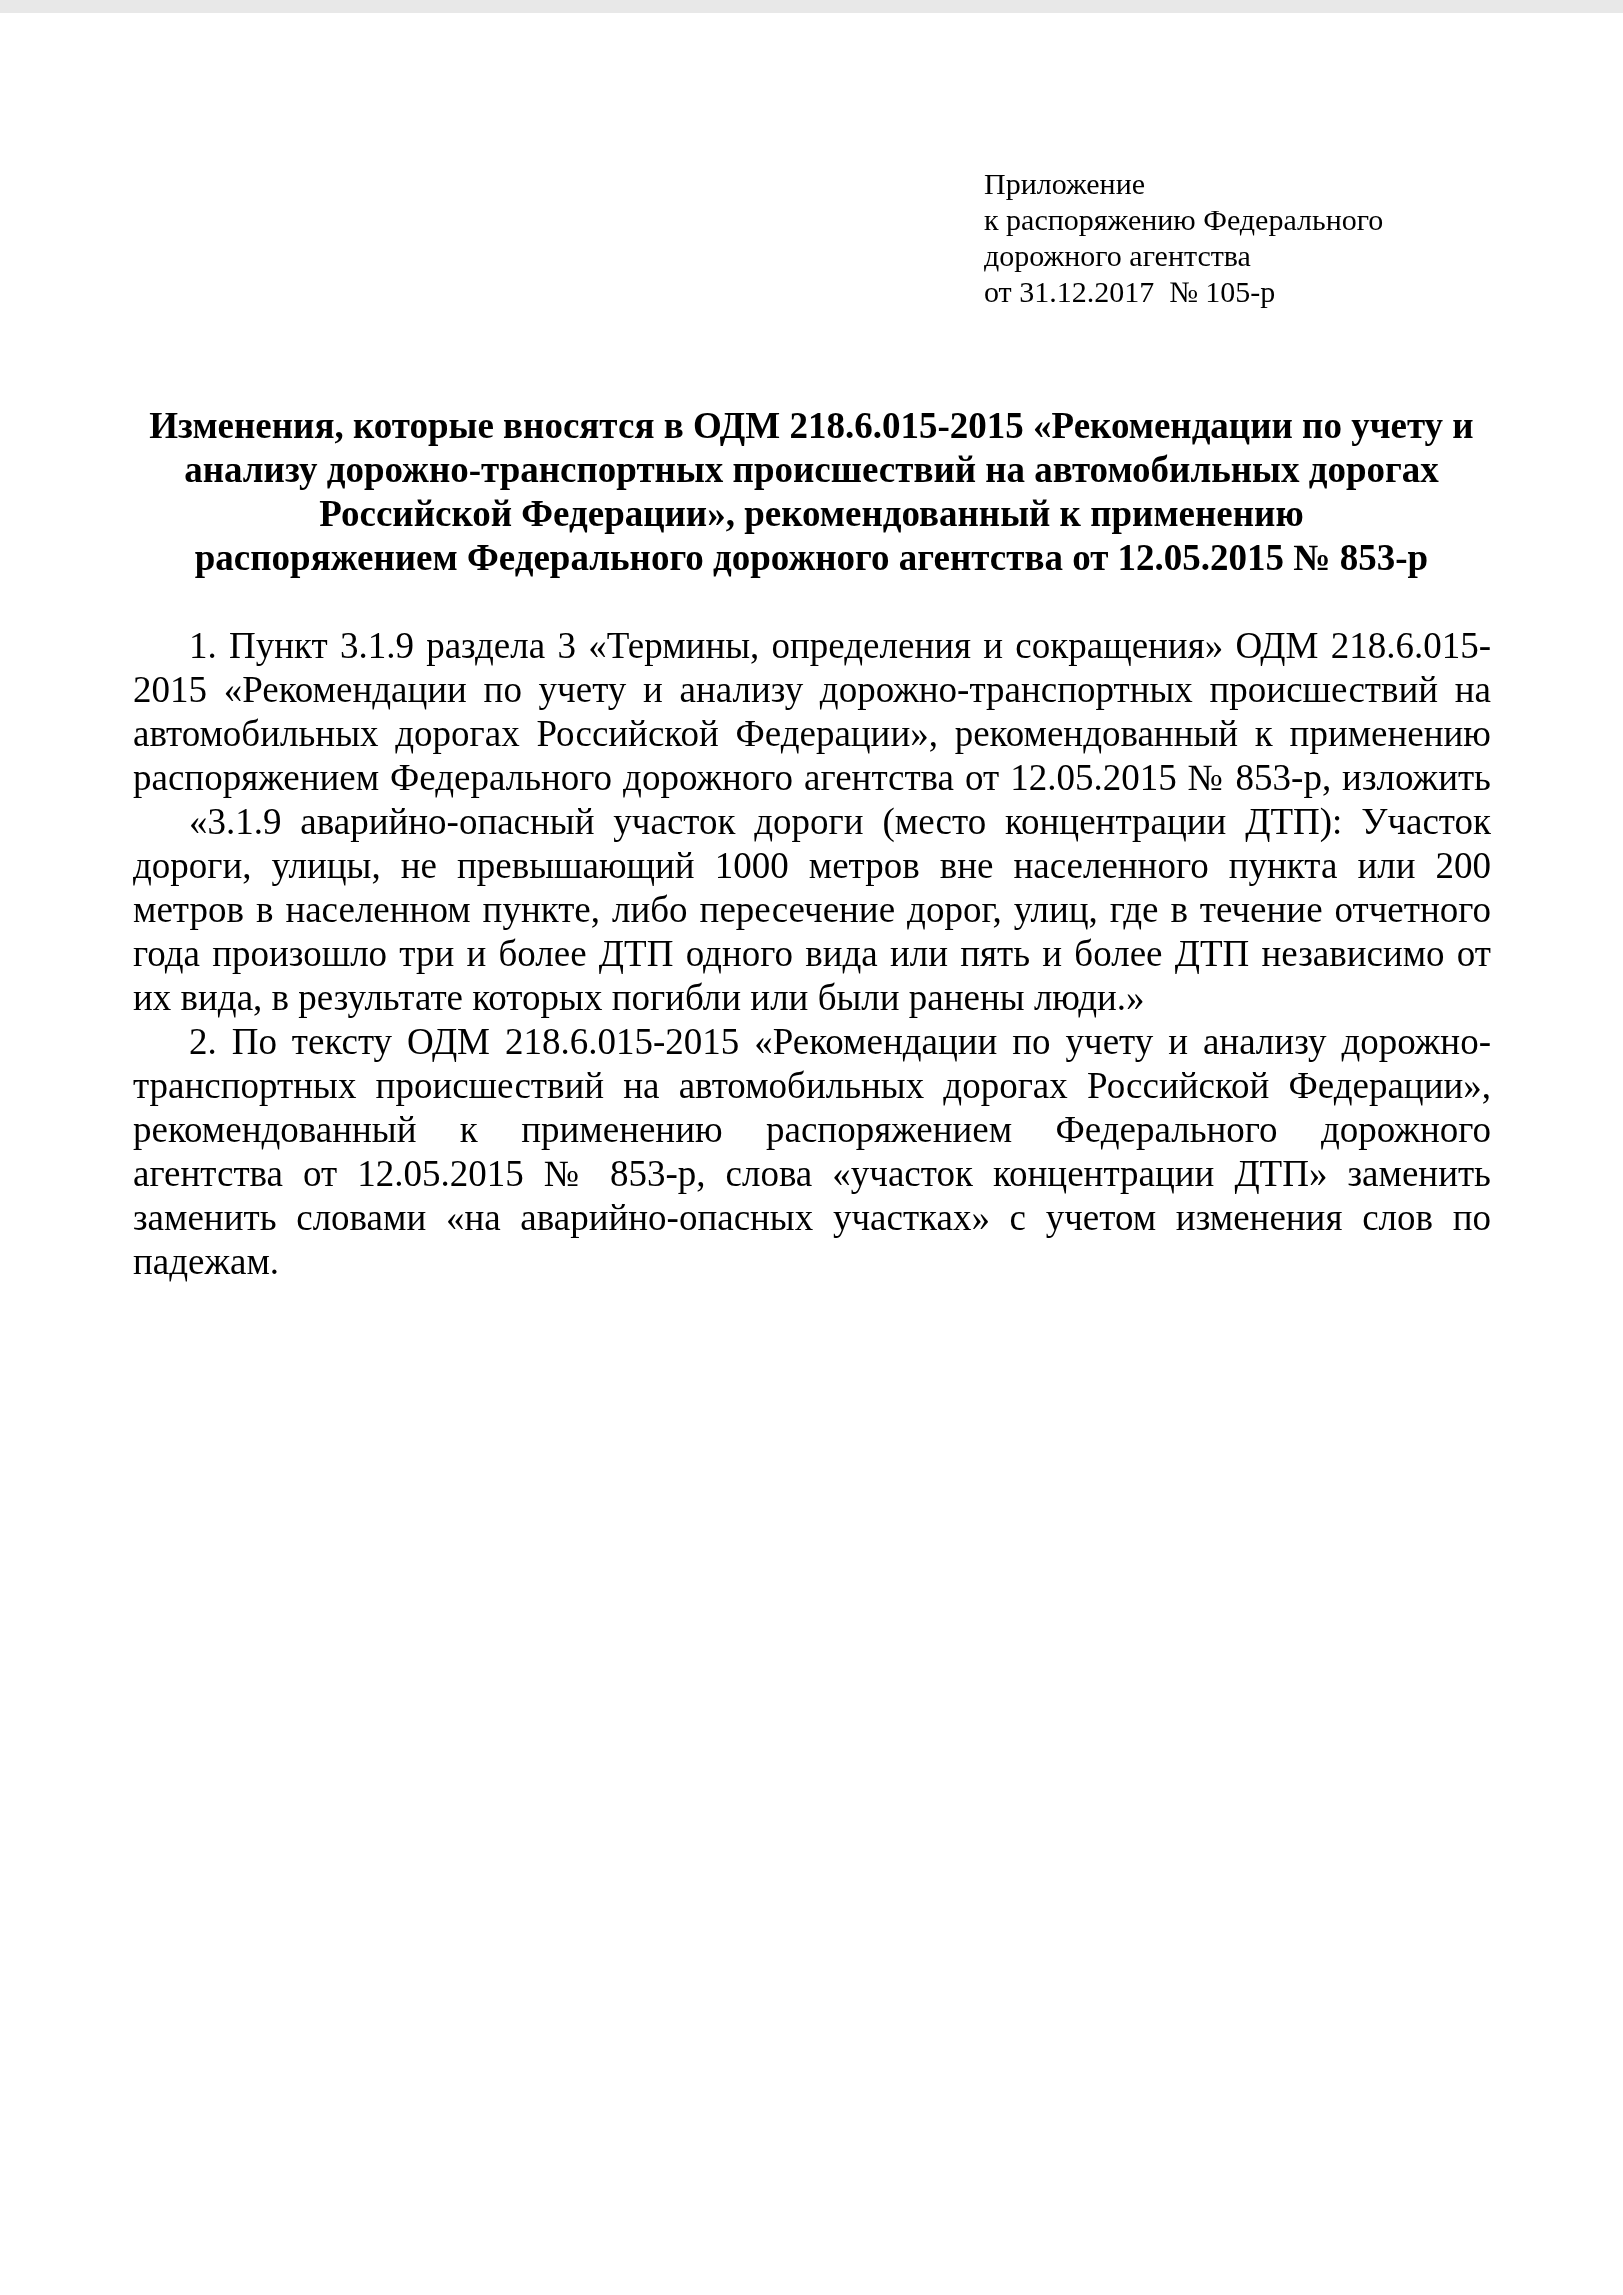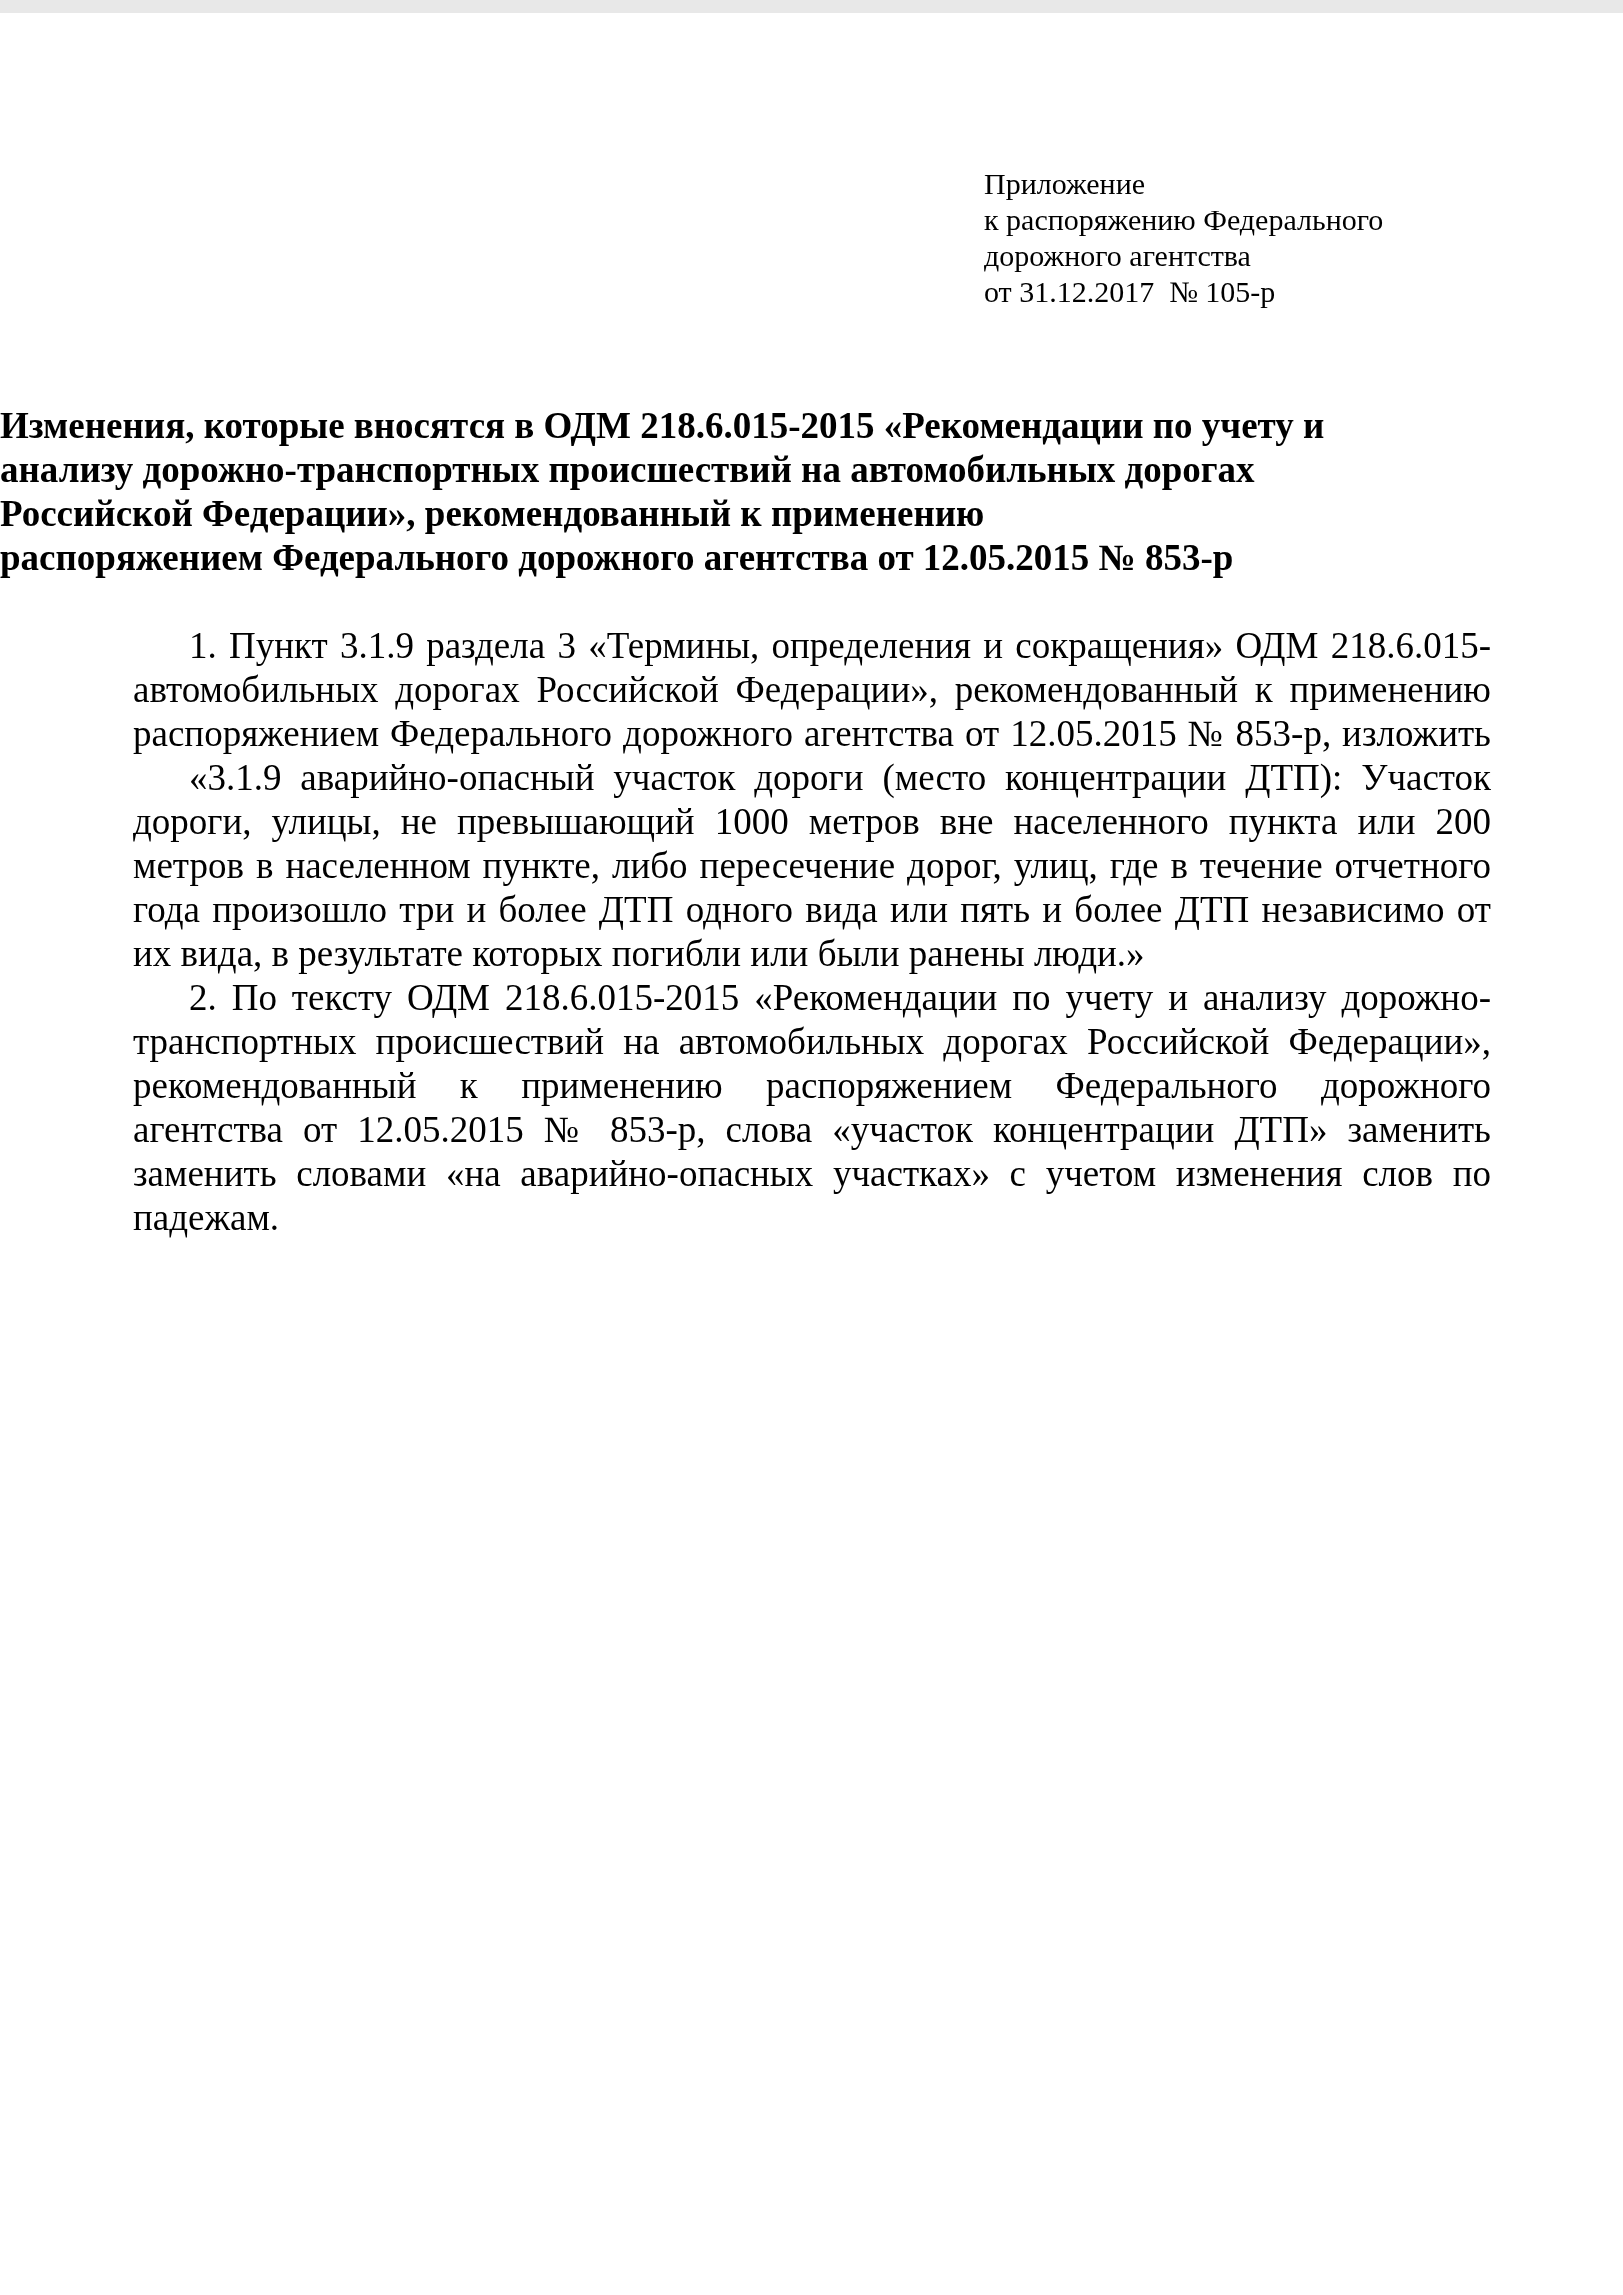--- a/index.html
+++ b/index.html
@@ -31,20 +31,21 @@
   }
   
   .doc-title {
     position: absolute;
     left: 0;
     right: 0;
     top: 391px;
     font-size: 37px;
     line-height: 44px;
     font-weight: bold;
+    text-align: center;
   }
   .doc-title .tline {
     white-space: nowrap;
   }
   
   .doc-body {
     position: absolute;
     left: 133px;
     width: 1358px;
     top: 611px;
@@ -78,20 +79,21 @@
   <div class="doc-title">
       <div class="tline">Изменения, которые вносятся в ОДМ 218.6.015-2015 «Рекомендации по учету и</div>
       <div class="tline">анализу дорожно-транспортных происшествий на автомобильных дорогах</div>
       <div class="tline">Российской Федерации», рекомендованный к применению</div>
       <div class="tline">распоряжением Федерального дорожного агентства от 12.05.2015 № 853-р</div>
     </div>
 
   <div class="doc-body">
       <div class="para">
         <div class="bline first">1. Пункт 3.1.9 раздела 3 «Термины, определения и сокращения» ОДМ 218.6.015-</div>
+        <div class="bline">2015 «Рекомендации по учету и анализу дорожно-транспортных происшествий на</div>
         <div class="bline">автомобильных дорогах Российской Федерации», рекомендованный к применению</div>
         <div class="bline">распоряжением Федерального дорожного агентства от 12.05.2015 № 853-р, изложить</div>
       </div>
       <div class="para">
         <div class="bline first">«3.1.9 аварийно-опасный участок дороги (место концентрации ДТП): Участок</div>
         <div class="bline">дороги, улицы, не превышающий 1000 метров вне населенного пункта или 200</div>
         <div class="bline">метров в населенном пункте, либо пересечение дорог, улиц, где в течение отчетного</div>
         <div class="bline">года произошло три и более ДТП одного вида или пять и более ДТП независимо от</div>
         <div class="bline last">их вида, в результате которых погибли или были ранены люди.»</div>
       </div>

